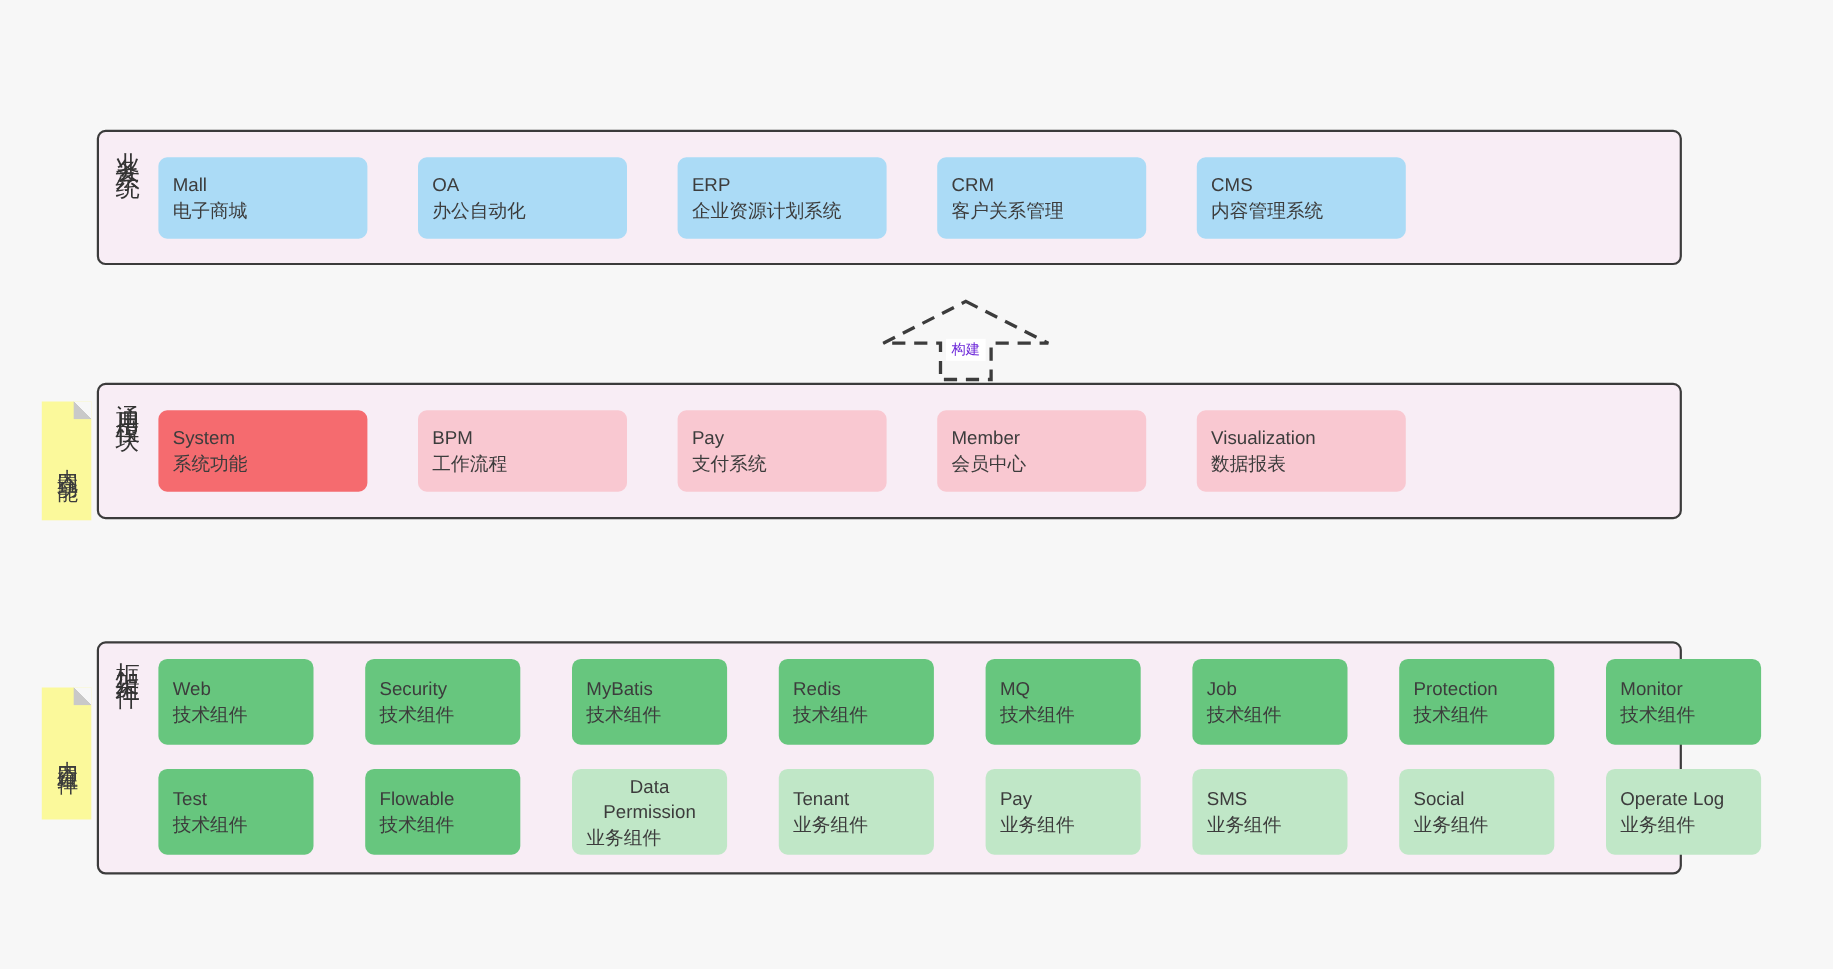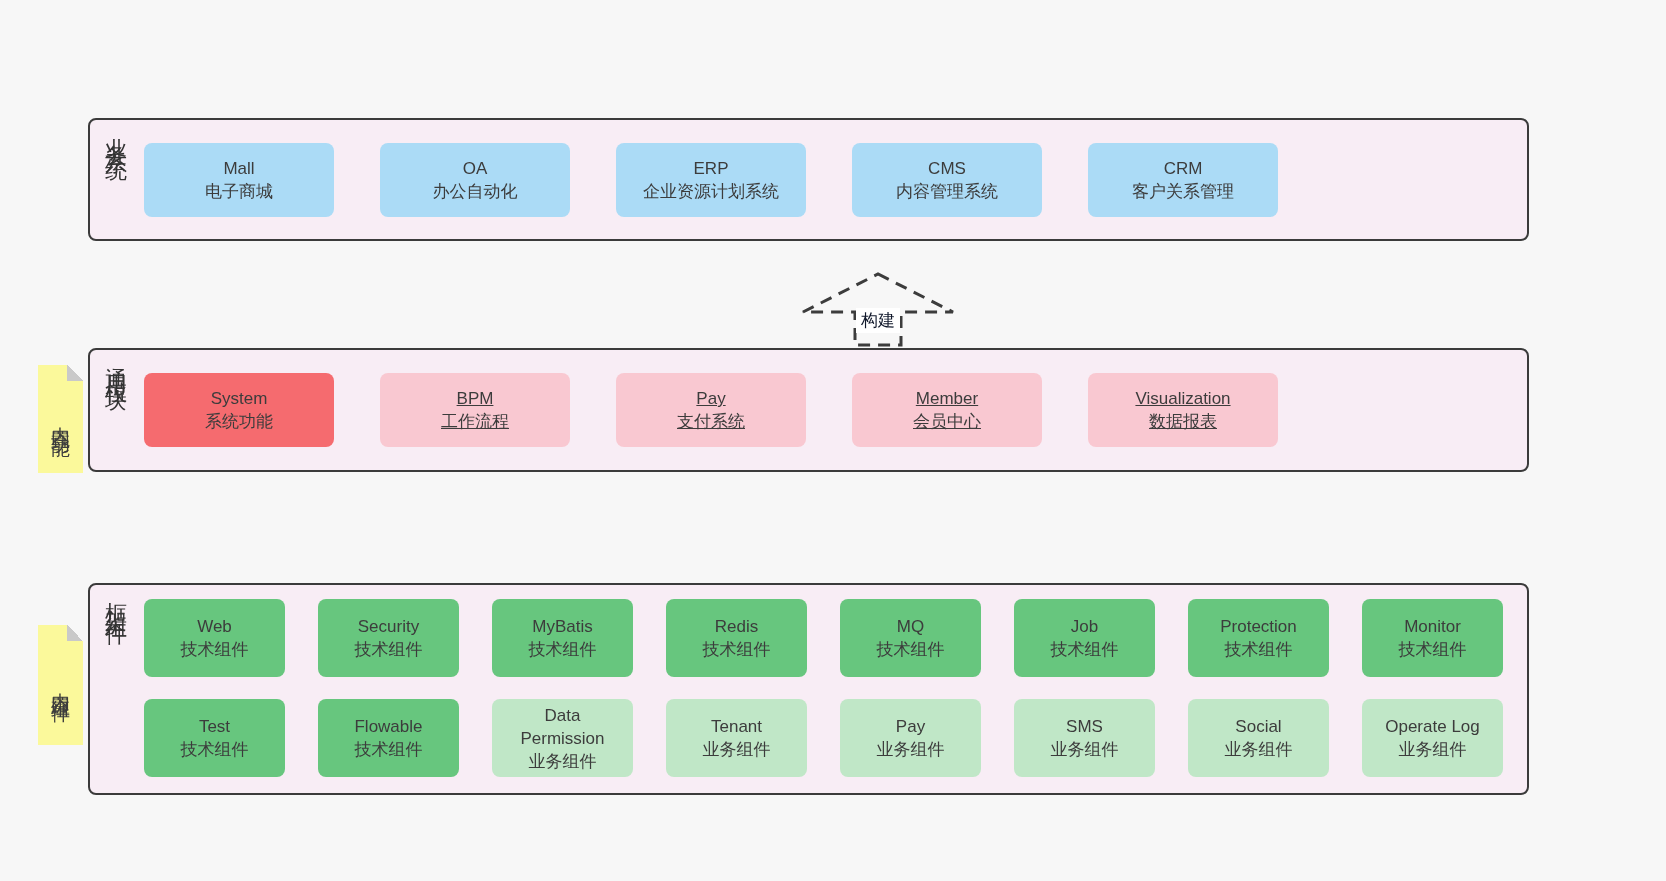--- a/index.html
+++ b/index.html
@@ -9,48 +9,48 @@
   .band{position:absolute;left:88px;width:1441px;background:#f8edf5;border:2px solid #3b3b3b;border-radius:8px;box-sizing:border-box;}
   .band1{top:118px;height:123px;}
   .band2{top:348px;height:124px;}
   .band3{top:583px;height:212px;}
 
   .band-label{position:absolute;left:11px;top:0;height:100%;display:flex;align-items:center;
     writing-mode:vertical-rl;text-orientation:upright;font-size:22px;letter-spacing:7px;color:#333;}
 
   .boxes{position:absolute;left:54px;top:0;height:100%;display:flex;align-items:center;gap:46px;}
   .rows{position:absolute;left:54px;top:14px;display:flex;flex-direction:column;gap:22px;}
-  .row{display:flex;gap:33px;}
+  .row{display:flex;gap:47px;}
 
-  .box{display:flex;flex-direction:column;justify-content:center;align-items:center;
+  .box{display:flex;flex-direction:column;justify-content:center;align-items:flex-start;
     border-radius:8px;text-align:center;font-size:17px;line-height:23px;padding:0 13px;box-sizing:border-box;}
   .wbox{width:190px;height:74px;}
   .nbox{width:141px;height:78px;}
   .blue{background:#abdbf6;}
   .red{background:#f56b6f;}
-  .pink{background:#f9c8d1;text-decoration:underline;}
+  .pink{background:#f9c8d1;}
   .gdark{background:#67c67e;}
   .glight{background:#c0e7c7;}
   .box .t,.box .s{display:block;}
 
   
   .sticky{position:absolute;left:38px;width:45px;background:#fbf99b;display:flex;align-items:center;justify-content:center;}
   .sticky2{top:365px;height:108px;}
   .sticky3{top:625px;height:120px;}
   .sticky .txt{writing-mode:vertical-rl;text-orientation:upright;font-size:19px;letter-spacing:4px;color:#3c3c3c;}
   .fold{position:absolute;top:0;right:0;width:16px;height:16px;
     background:linear-gradient(225deg,#f7f7f7 50%,#c9c9c9 50%);}
 
   
   .arrow{position:absolute;width:170px;height:78px;}
   .arrow1{left:793px;top:270px;}
   .arrow2{left:808px;top:513px;}
   .arrow svg{display:block;}
   .arrow-label{position:absolute;left:50%;top:38px;transform:translateX(-50%);
-    background:#ffffff;padding:1px 5px;font-size:17px;white-space:nowrap;color:#0f172a;}
+    background:#ffffff;padding:1px 5px;font-size:13px;white-space:nowrap;color:#6d28d9;}
 </style>
 </head>
 <body>
 
 <div class="canvas">
 
   <section class="band band1">
     <div class="band-label">业务系统</div>
     <div class="boxes">
       <div class="box wbox blue">
@@ -59,26 +59,26 @@
       </div>
       <div class="box wbox blue">
         <span class="t">OA</span>
         <span class="s">办公自动化</span>
       </div>
       <div class="box wbox blue">
         <span class="t">ERP</span>
         <span class="s">企业资源计划系统</span>
       </div>
       <div class="box wbox blue">
+        <span class="t">CRM</span>
+        <span class="s">客户关系管理</span>
+      </div>
+      <div class="box wbox blue">
         <span class="t">CMS</span>
         <span class="s">内容管理系统</span>
-      </div>
-      <div class="box wbox blue">
-        <span class="t">CRM</span>
-        <span class="s">客户关系管理</span>
       </div>
     </div>
   </section>
 
   <div class="arrow arrow1">
     <svg viewBox="0 0 170 78" width="170" height="78">
       <polygon points="85,4 160,42 108,42 108,75 62,75 62,42 10,42" fill="none" stroke="#3c3c3c" stroke-width="3" stroke-dasharray="12 8"></polygon>
     </svg>
     <div class="arrow-label">构建</div>
   </div>

